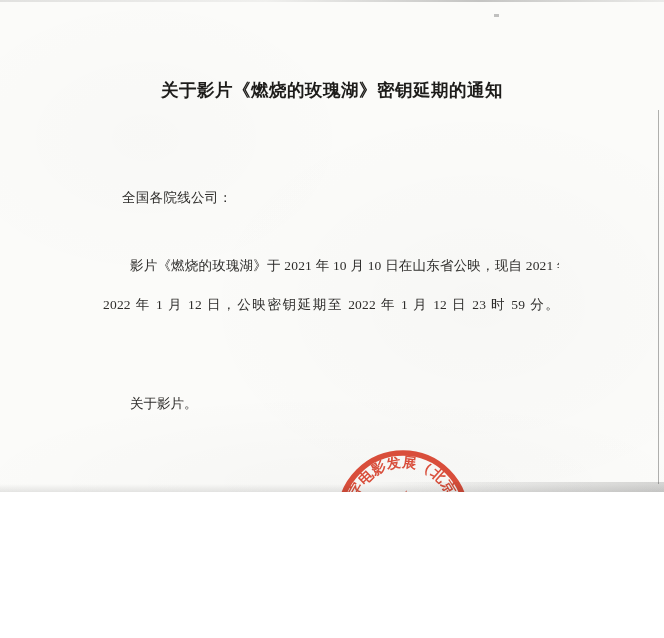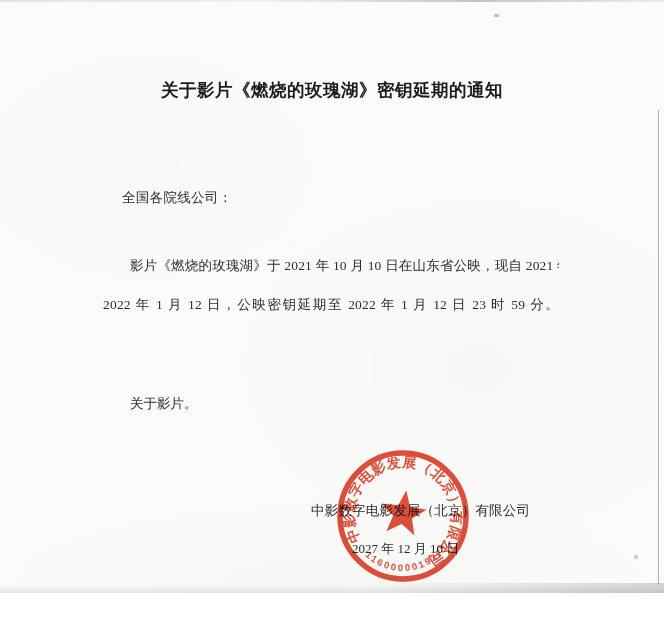--- a/index.html
+++ b/index.html
@@ -4,21 +4,21 @@
 <style>
   :root {
     --paper: #fbfbf9;
     --ink: #2e2d2b;
     --stamp-red: #d8432f;
   }
   html, body { margin: 0; padding: 0; background: #ffffff; }
   .page {
     position: relative;
     width: 664px;
-    height: 593px;
+    height: 492px;
     overflow: hidden;
     background-color: var(--paper);
     background-image:
       radial-gradient(ellipse 320px 220px at 22% 28%, rgba(0,0,0,0.012), rgba(0,0,0,0) 70%),
       radial-gradient(ellipse 420px 300px at 72% 62%, rgba(0,0,0,0.016), rgba(0,0,0,0) 70%),
       radial-gradient(ellipse 500px 120px at 50% 98%, rgba(0,0,0,0.02), rgba(0,0,0,0) 75%);
     font-family: "Liberation Serif", "DejaVu Serif", serif;
     color: var(--ink);
   }
 

